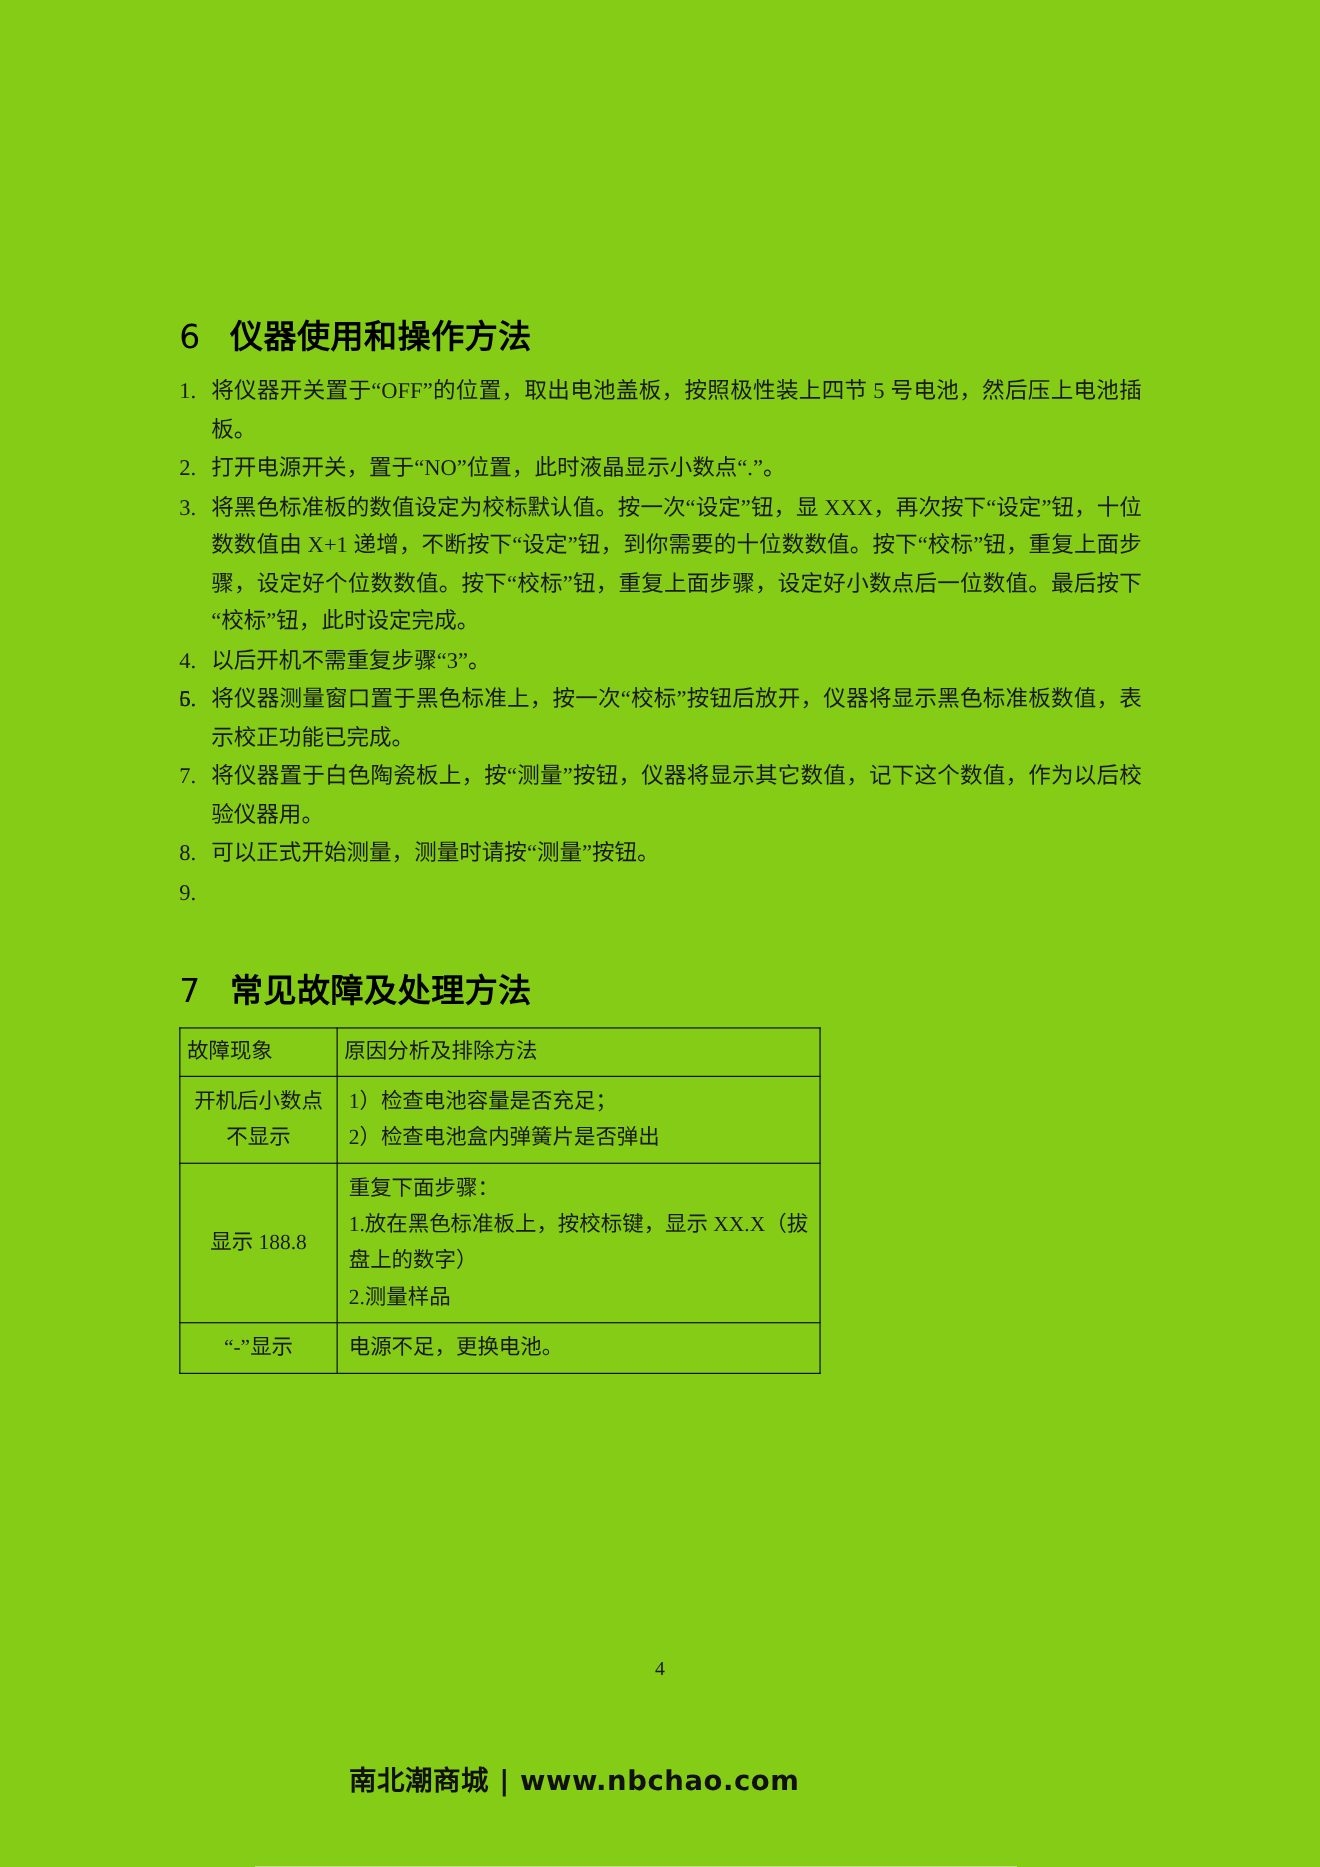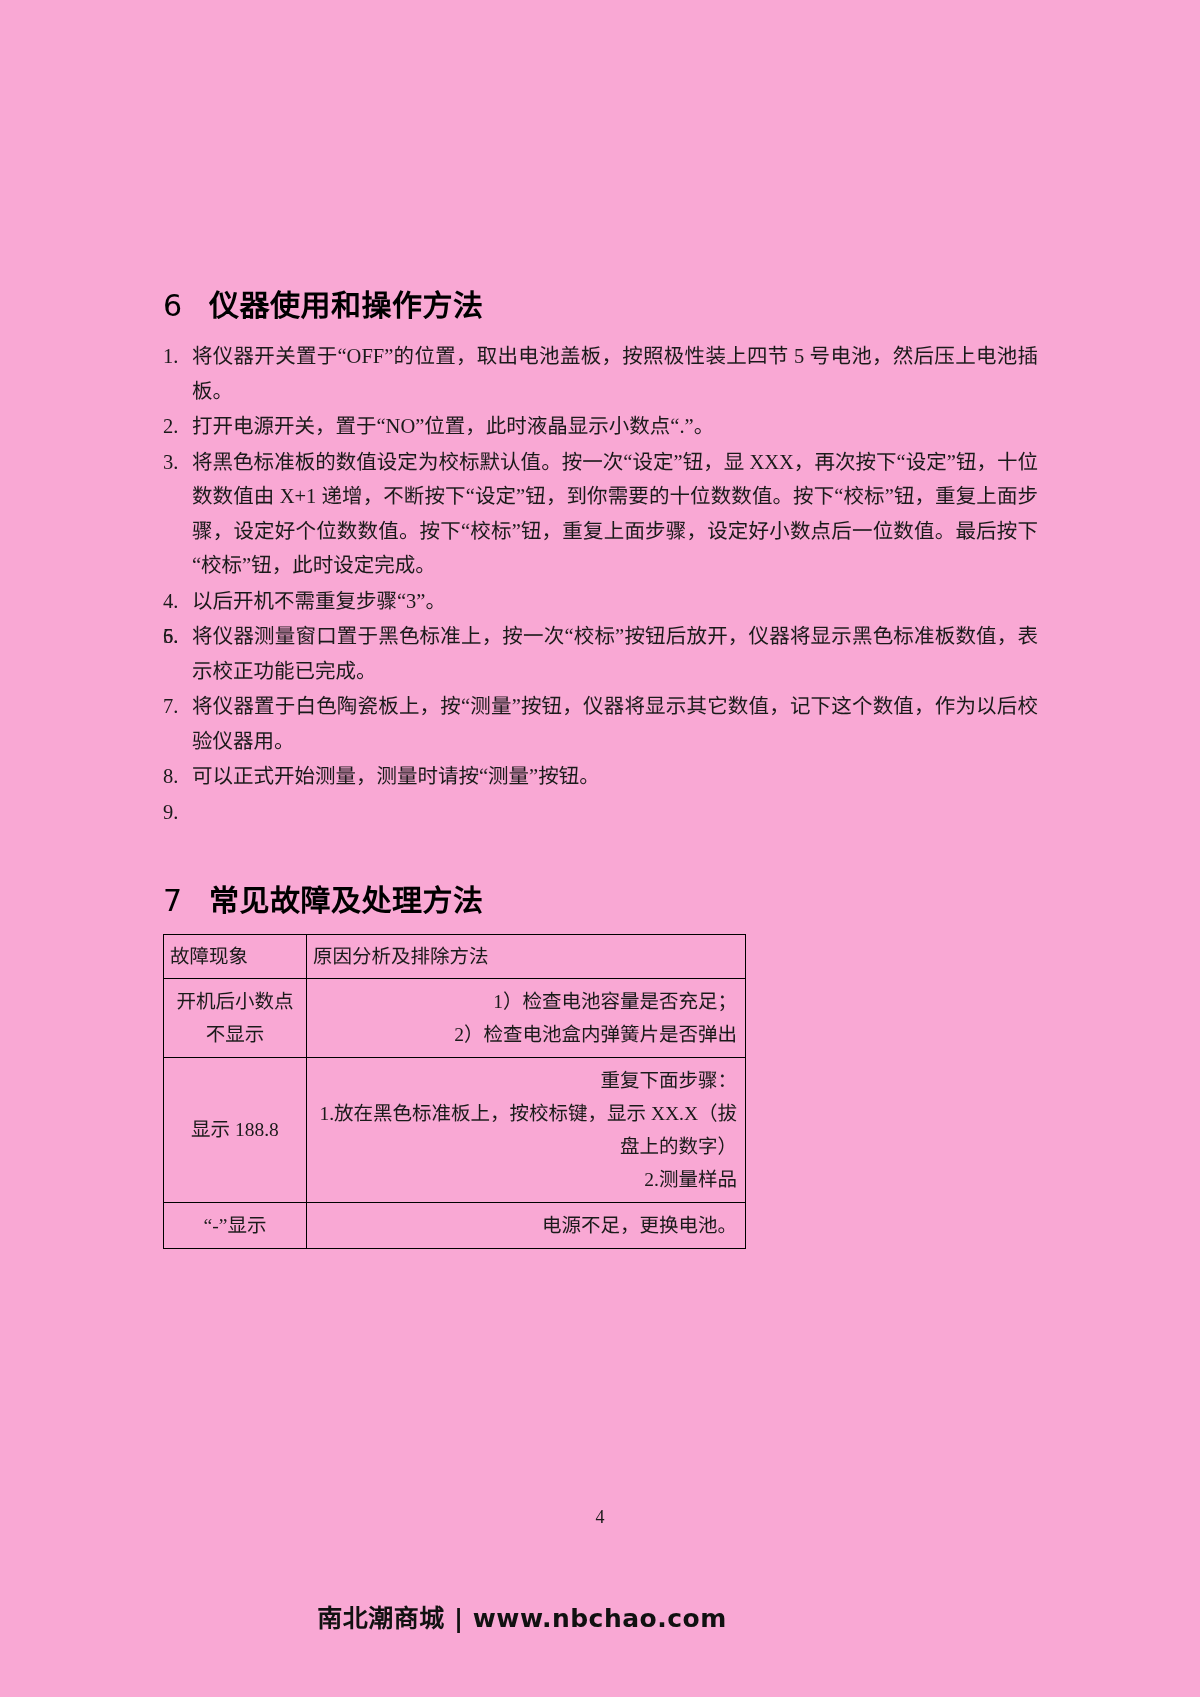--- a/index.html
+++ b/index.html
@@ -15,21 +15,21 @@
     font-family: "Liberation Serif", "DejaVu Serif", serif;
     color: #1a1a1a;
     -webkit-font-smoothing: antialiased;
   }
 
   .page {
     position: absolute;
     top: 0; left: 0;
     width: 1200px;
     height: 1697px;
-    background: #f9a8d4;
+    background: #84cc16;
     overflow: hidden;
   }
 
   
   .content {
     position: absolute;
     left: 163px;
     top: 281px;
     width: 875px;
   }
@@ -92,21 +92,21 @@
     line-height: 33px;
     font-weight: normal;
     vertical-align: middle;
   }
   table.fault-table th {
     text-align: left;
     padding: 5px 6px;
     margin-top: 36px;
   }
   table.fault-table td.cause-col {
-    text-align: right;
+    text-align: left;
     padding: 6px 8px 6px 10px;
   }
   table.fault-table td.symptom-col {
     text-align: center;
     padding: 6px 6px;
   }
   col.c1 { width: 143px; }
   col.c2 { width: 439px; }
 
   .cell-line { display: block; }

